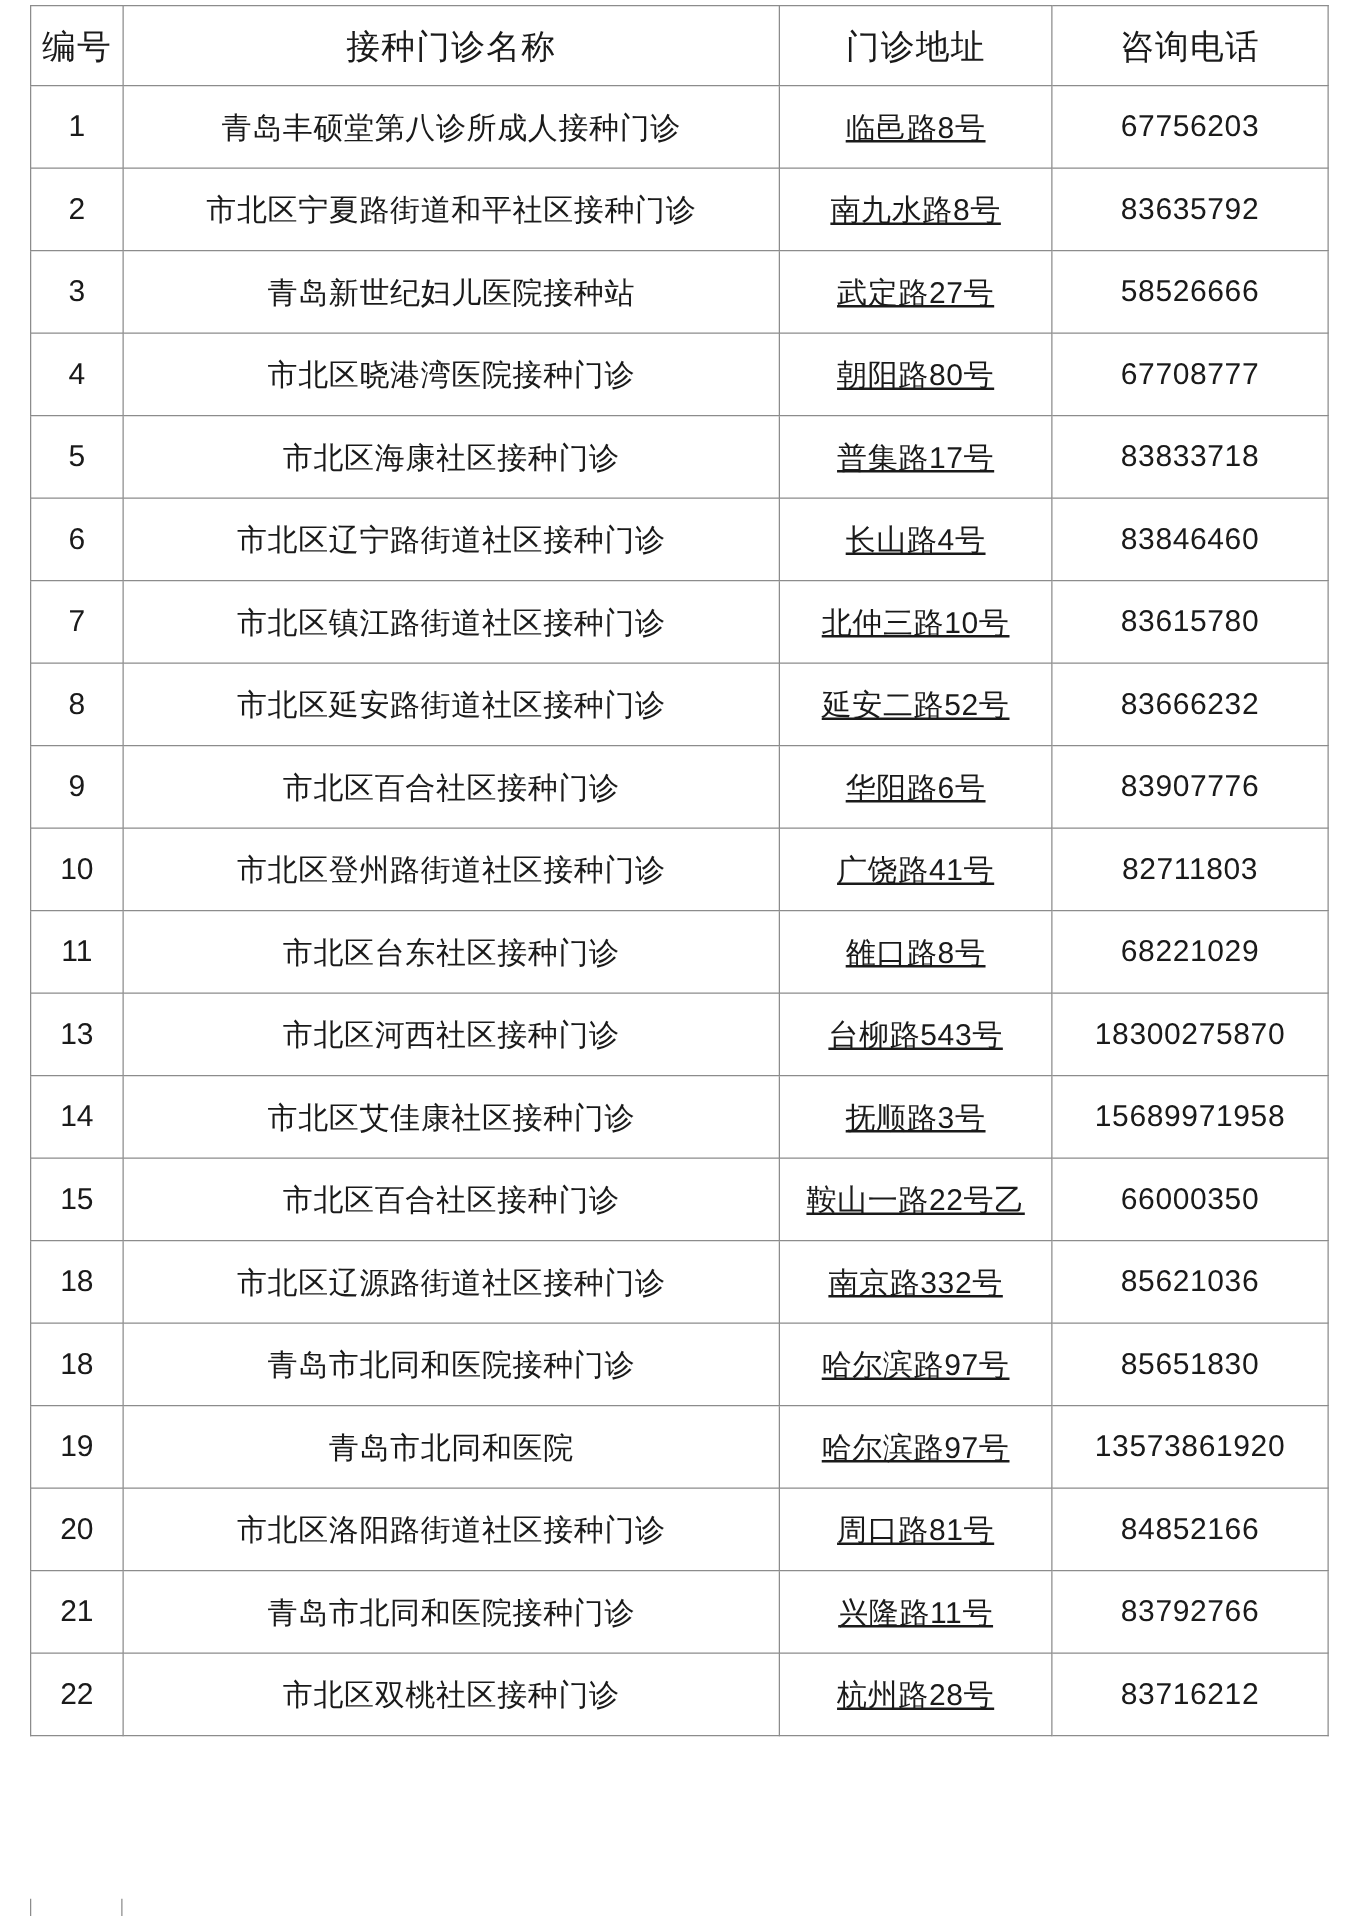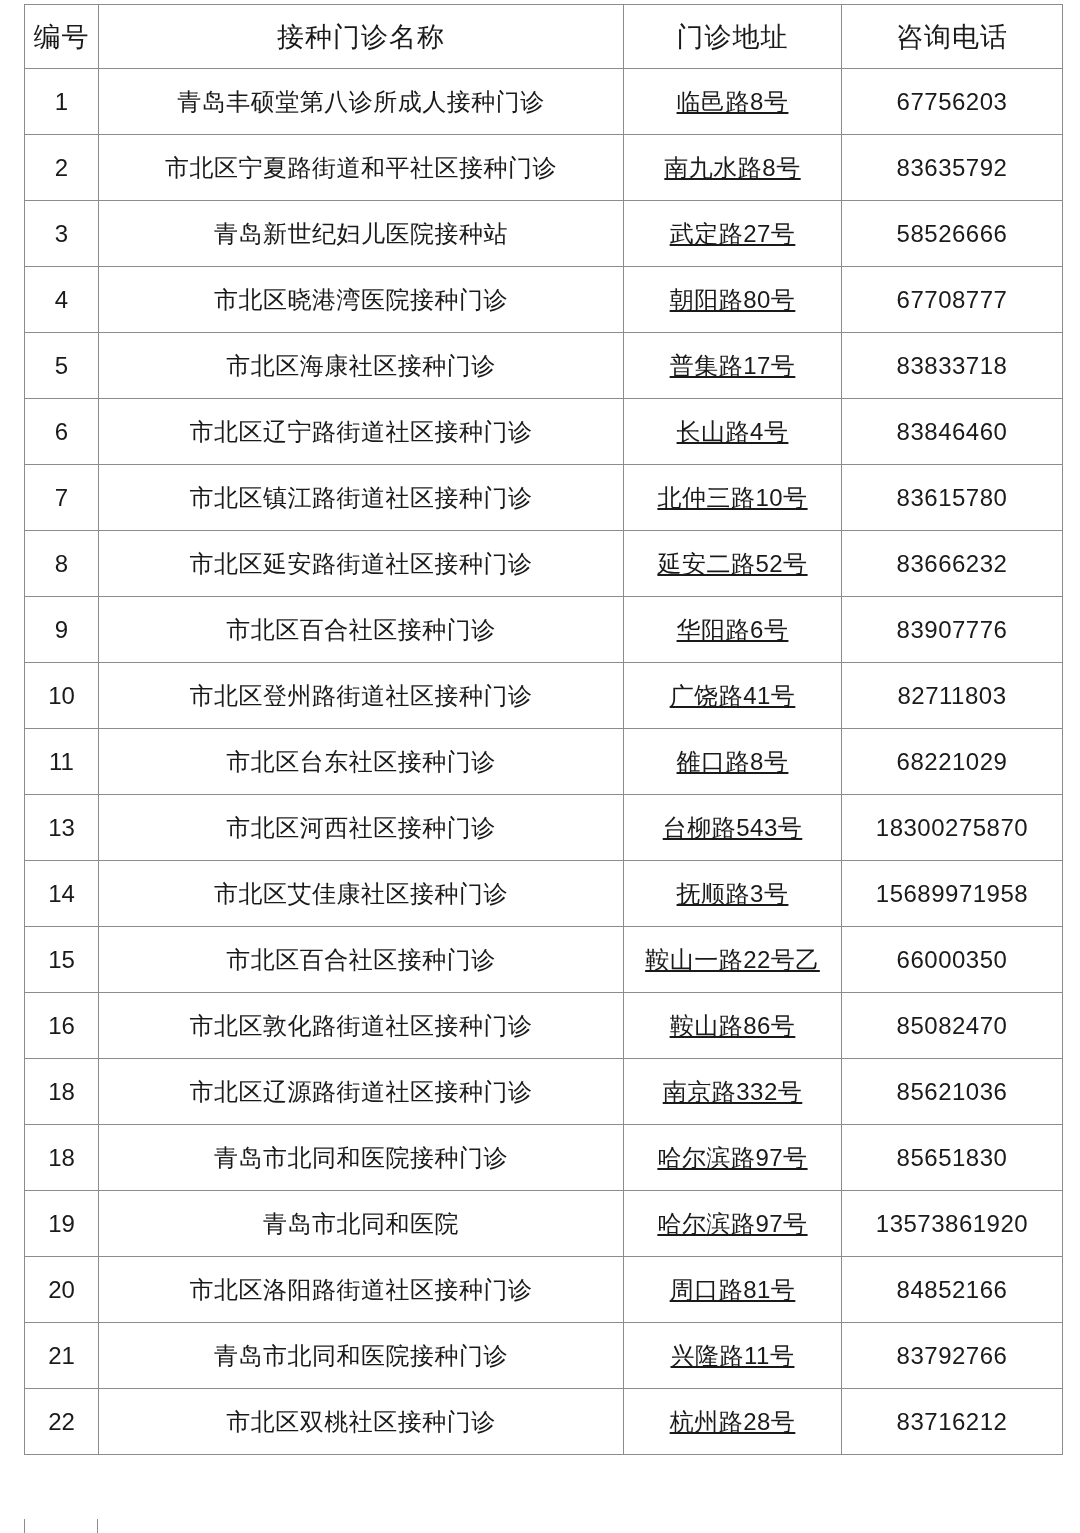--- a/index.html
+++ b/index.html
@@ -171,26 +171,20 @@
           <td class="col-addr">抚顺路3号</td>
           <td class="col-phone">15689971958</td>
         </tr>
         <tr>
           <td class="col-no">15</td>
           <td class="col-name">市北区百合社区接种门诊</td>
           <td class="col-addr">鞍山一路22号乙</td>
           <td class="col-phone">66000350</td>
         </tr>
         <tr>
-          <td class="col-no">16</td>
-          <td class="col-name">市北区敦化路街道社区接种门诊</td>
-          <td class="col-addr">鞍山路86号</td>
-          <td class="col-phone">85082470</td>
-        </tr>
-        <tr>
           <td class="col-no">18</td>
           <td class="col-name">市北区辽源路街道社区接种门诊</td>
           <td class="col-addr">南京路332号</td>
           <td class="col-phone">85621036</td>
         </tr>
         <tr>
           <td class="col-no">18</td>
           <td class="col-name">青岛市北同和医院接种门诊</td>
           <td class="col-addr">哈尔滨路97号</td>
           <td class="col-phone">85651830</td>

